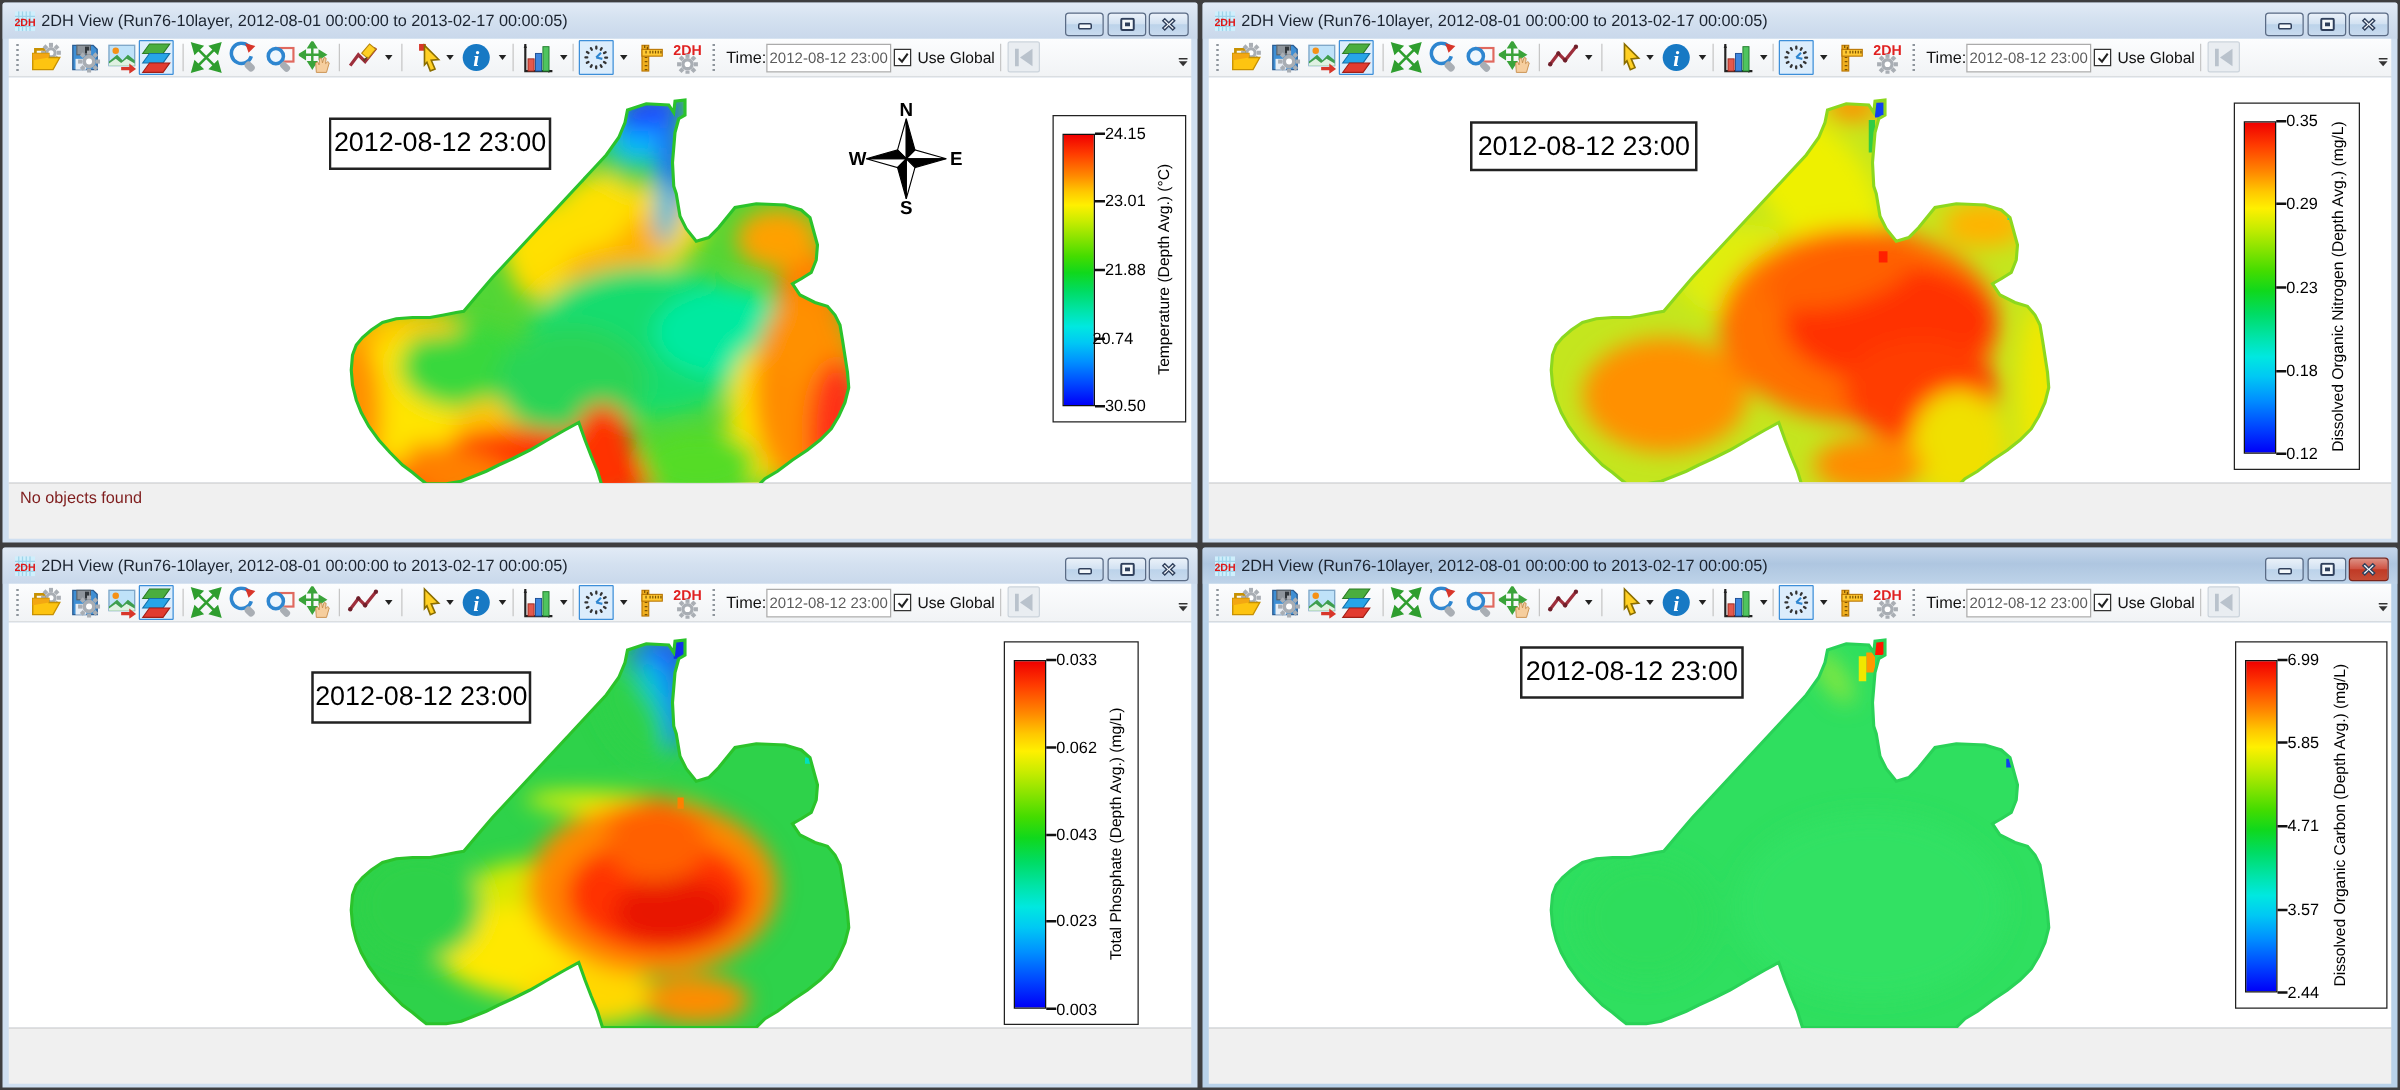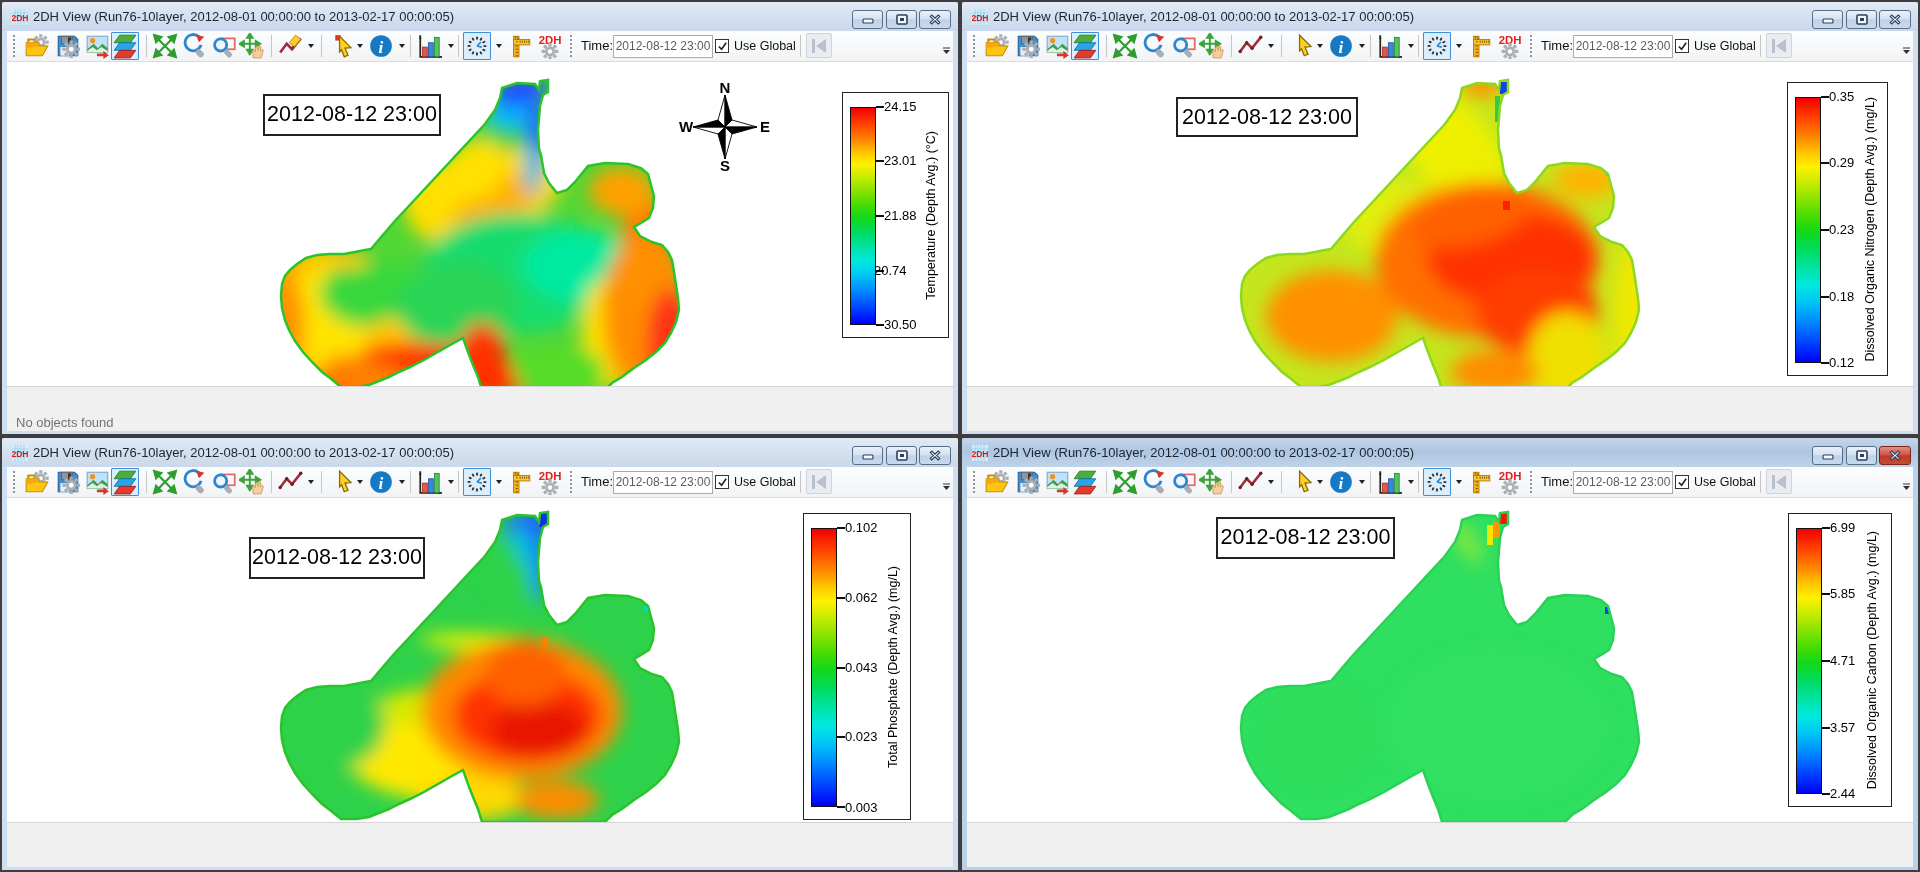--- a/index.html
+++ b/index.html
@@ -41,21 +41,21 @@
  text-align:center;line-height:36px;white-space:nowrap}
 .leg{position:absolute;border:1.5px solid #222;background:#fff}
 .lbar{position:absolute;border:1px solid #111}
 .ltick{position:absolute;width:8px;height:2px;background:#111;margin-top:-1px}
 .llab{position:absolute;font-size:13px;color:#000;line-height:16px}
 .ltitle{position:absolute;top:0;height:100%;display:flex;align-items:center}
 .ltitle span{writing-mode:vertical-rl;transform:rotate(180deg);font-size:12.5px;
  color:#000;white-space:nowrap}
 .ct{font-family:"Liberation Sans",sans-serif;font-weight:bold;font-size:15px;text-anchor:middle}
 .sbar{position:absolute;left:5px;top:384px;width:946px;height:45px;background:#f0f0f0;
- border-top:1px solid #d4d4d4;font-size:13px;color:#737373;padding:28px 0 0 9px}
+ border-top:1px solid #d4d4d4;font-size:13px;color:#7f1d1d;padding:3px 0 0 9px}
 </style></head><body>
 <div class="win" style="left:0px;top:0px">
     <div class="tbar">
       <div class="tico"><svg width="16" height="16" viewBox="0 0 16 16">
           <rect width="16" height="16" fill="#cfeffc"></rect>
           <path d="M3 0 V16 M6 0 V16 M9 0 V16 M12 0 V16 M0 4 H16 M0 8 H16 M0 12 H16" stroke="#9fd4ea" stroke-width="1"></path>
           <text x="8" y="12" text-anchor="middle" font-family="Liberation Sans" font-weight="bold" font-size="8.5" fill="#e01818">2DH</text>
         </svg></div>
       <div class="ttxt">2DH View (Run76-10layer, 2012-08-01 00:00:00 to 2013-02-17 00:00:05)</div>
       <div class="wbtn" style="left:850px">
@@ -859,21 +859,21 @@
           <rect x="262" y="3" width="10" height="14" fill="#1030e8"></rect>
           <rect x="265" y="128" width="5" height="9" fill="#ff8000"></rect>
           <rect x="367" y="96" width="5" height="5" fill="#00e0c0"></rect>
         </g>
         <path d="M225,10 L240,5 L258,6 L262,12 L263,3 L271,2 L271,14 L266,17 L263,28 L261,52 L262,71 L264,77 L267,95 L272,105 L280,115 L290,112 L298,104 L311,88 L328,85 L351,86 L364,90 L371,96 L377,118 L376,130 L372,140 L364,145 L357,149 L363,158 L375,164 L385,167 L391,174 L395,182 L397,194 L399,207 L401,220 L402,232 L399,244 L394,255 L388,265 L379,274 L369,282 L357,290 L345,299 L335,305 L328,312 L205,312 L201,299 L196,287 L191,274 L186,260 L175,266 L161,274 L147,282 L133,289 L122,294 L112,299 L102,303 L92,307 L80,309 L64,309 L59,305 L53,300 L45,294 L35,284 L26,274 L18,263 L12,252 L8,242 L5,230 L4,218 L5,206 L8,198 L13,192 L20,186 L29,180 L40,177 L53,176 L67,176 L78,174 L88,172 L94,171 L105,158 L117,144 L130,130 L143,116 L156,102 L169,88 L182,74 L195,60 L208,46 L218,32 L223,20 Z" fill="none" stroke="#2bc32b" stroke-width="2.5"></path>
       </svg>
       <div class="date" style="left:242px;top:39px;width:176px;height:42px">2012-08-12 23:00</div>
       <div class="leg" style="left:796px;top:15px;width:108px;height:307px">
         <div class="lbar" style="left:7px;top:14px;width:26px;height:279px;background:linear-gradient(180deg,#f00000 0%,#ff3c00 7%,#ff8800 15%,#ffc800 21%,#fff000 26%,#c8ec00 32%,#8ce400 38%,#44dc00 45%,#10d81c 51%,#00dc64 58%,#00e4a8 65%,#00e8e0 71%,#00c8f4 77%,#0090ff 84%,#0048ff 92%,#0000f8 100%)"></div>
         <div class="ltick" style="left:33px;top:14px"></div>
-        <div class="llab" style="left:41px;top:6px">0.102</div>
+        <div class="llab" style="left:41px;top:6px">0.033</div>
         <div class="ltick" style="left:33px;top:84px"></div>
         <div class="llab" style="left:41px;top:76px">0.062</div>
         <div class="ltick" style="left:33px;top:154px"></div>
         <div class="llab" style="left:41px;top:146px">0.043</div>
         <div class="ltick" style="left:33px;top:223px"></div>
         <div class="llab" style="left:41px;top:215px">0.023</div>
         <div class="ltick" style="left:33px;top:293px"></div>
         <div class="llab" style="left:41px;top:286px">0.003</div>
         <div class="ltitle" style="left:82px">
           <span>Total Phosphate (Depth Avg.) (mg/L)</span>
@@ -1114,21 +1114,21 @@
             <ellipse cx="80" cy="225" rx="54" ry="48" fill="#2edd5c"></ellipse>
           </g>
           <rect x="263" y="0" width="14" height="14" fill="#ff1400"></rect>
           <rect x="256" y="12" width="7" height="16" fill="#ff9800"></rect>
           <rect x="250" y="15" width="6" height="20" fill="#f0e800"></rect>
           <rect x="368" y="97" width="7" height="7" fill="#1040f0"></rect>
         </g>
         <path d="M225,10 L240,5 L258,6 L262,12 L263,3 L271,2 L271,14 L266,17 L263,28 L261,52 L262,71 L264,77 L267,95 L272,105 L280,115 L290,112 L298,104 L311,88 L328,85 L351,86 L364,90 L371,96 L377,118 L376,130 L372,140 L364,145 L357,149 L363,158 L375,164 L385,167 L391,174 L395,182 L397,194 L399,207 L401,220 L402,232 L399,244 L394,255 L388,265 L379,274 L369,282 L357,290 L345,299 L335,305 L328,312 L205,312 L201,299 L196,287 L191,274 L186,260 L175,266 L161,274 L147,282 L133,289 L122,294 L112,299 L102,303 L92,307 L80,309 L64,309 L59,305 L53,300 L45,294 L35,284 L26,274 L18,263 L12,252 L8,242 L5,230 L4,218 L5,206 L8,198 L13,192 L20,186 L29,180 L40,177 L53,176 L67,176 L78,174 L88,172 L94,171 L105,158 L117,144 L130,130 L143,116 L156,102 L169,88 L182,74 L195,60 L208,46 L218,32 L223,20 Z" fill="none" stroke="#29d257" stroke-width="2.5"></path>
       </svg>
       <div class="date" style="left:249px;top:19px;width:179px;height:42px">2012-08-12 23:00</div>
-      <div class="leg" style="left:821px;top:15px;width:104px;height:294px">
+      <div class="leg" style="left:821px;top:15px;width:122px;height:294px">
         <div class="lbar" style="left:7px;top:14px;width:26px;height:266px;background:linear-gradient(180deg,#f00000 0%,#ff3c00 7%,#ff8800 15%,#ffc800 21%,#fff000 26%,#c8ec00 32%,#8ce400 38%,#44dc00 45%,#10d81c 51%,#00dc64 58%,#00e4a8 65%,#00e8e0 71%,#00c8f4 77%,#0090ff 84%,#0048ff 92%,#0000f8 100%)"></div>
         <div class="ltick" style="left:33px;top:14px"></div>
         <div class="llab" style="left:41px;top:6px">6.99</div>
         <div class="ltick" style="left:33px;top:80px"></div>
         <div class="llab" style="left:41px;top:72px">5.85</div>
         <div class="ltick" style="left:33px;top:147px"></div>
         <div class="llab" style="left:41px;top:139px">4.71</div>
         <div class="ltick" style="left:33px;top:214px"></div>
         <div class="llab" style="left:41px;top:206px">3.57</div>
         <div class="ltick" style="left:33px;top:280px"></div>

